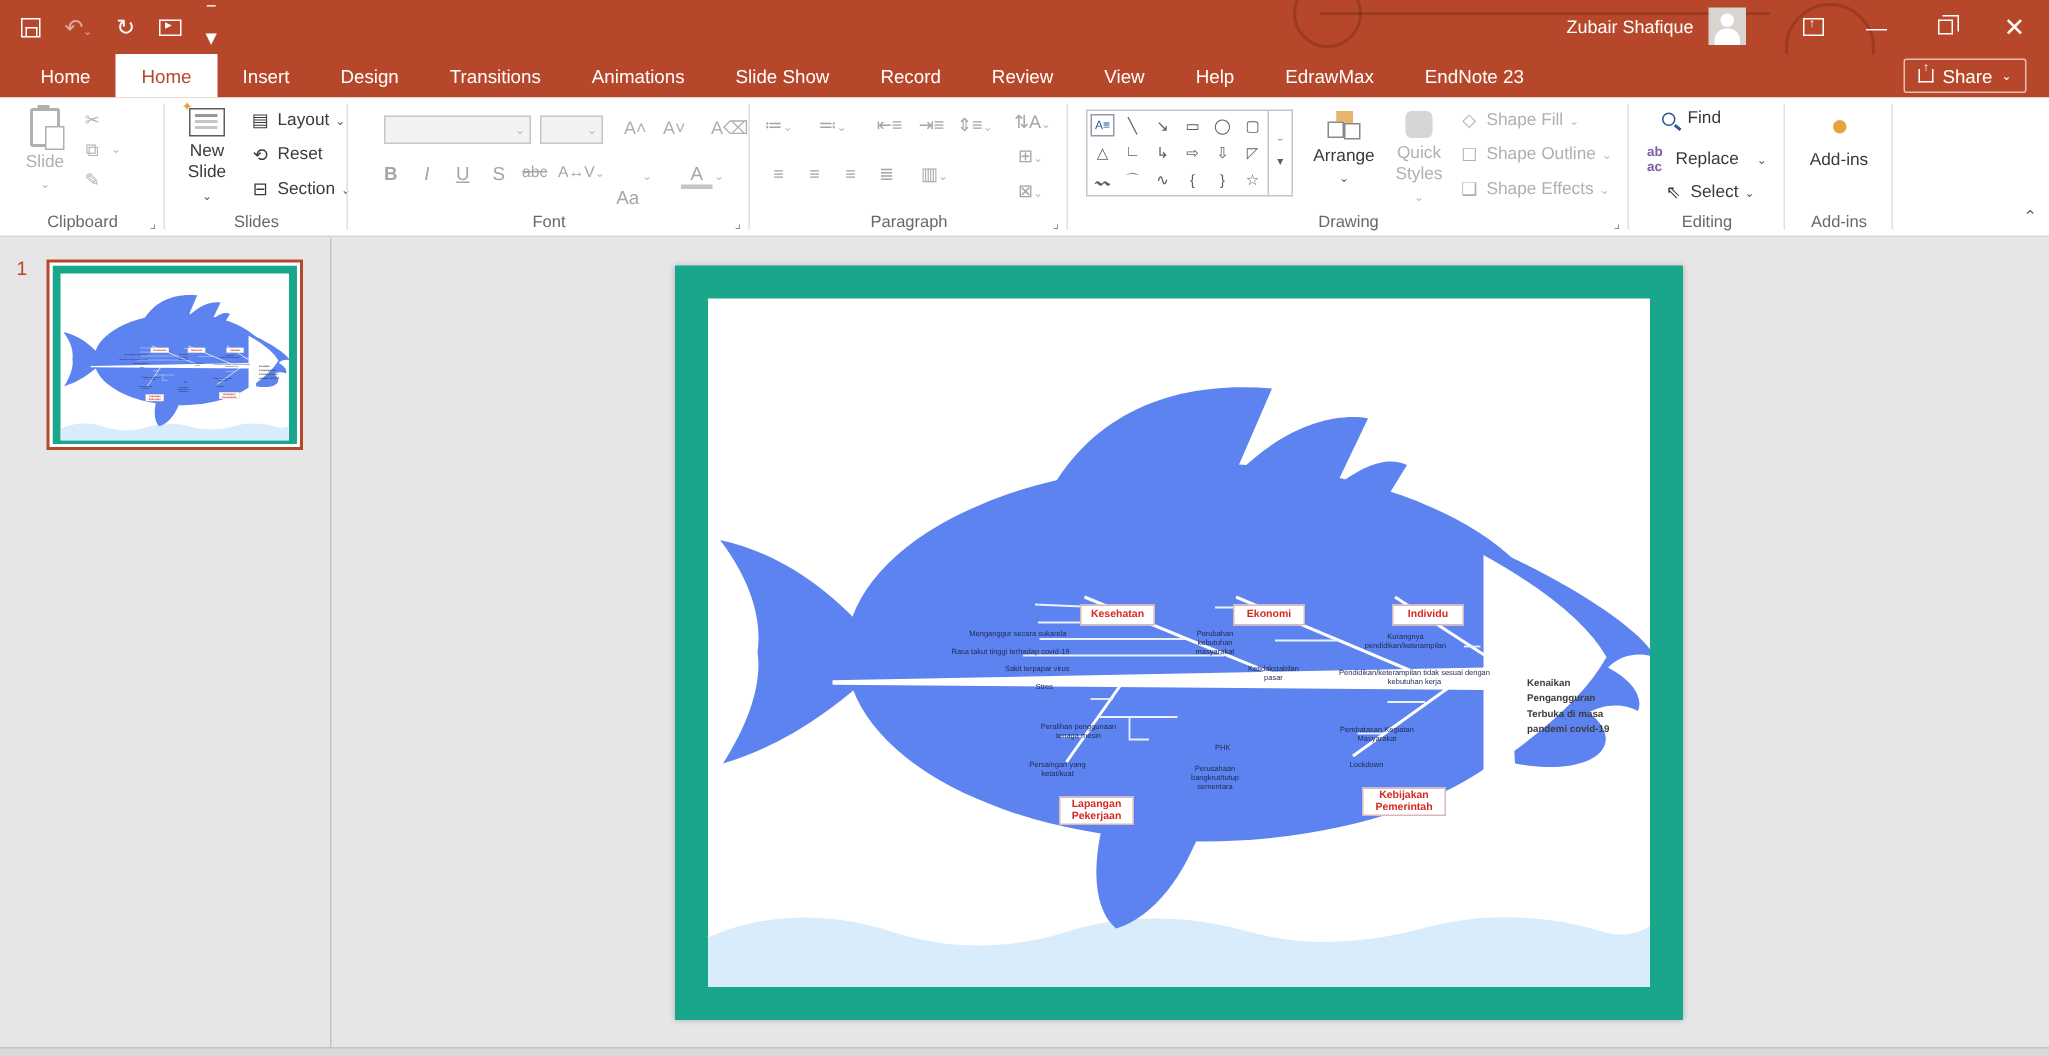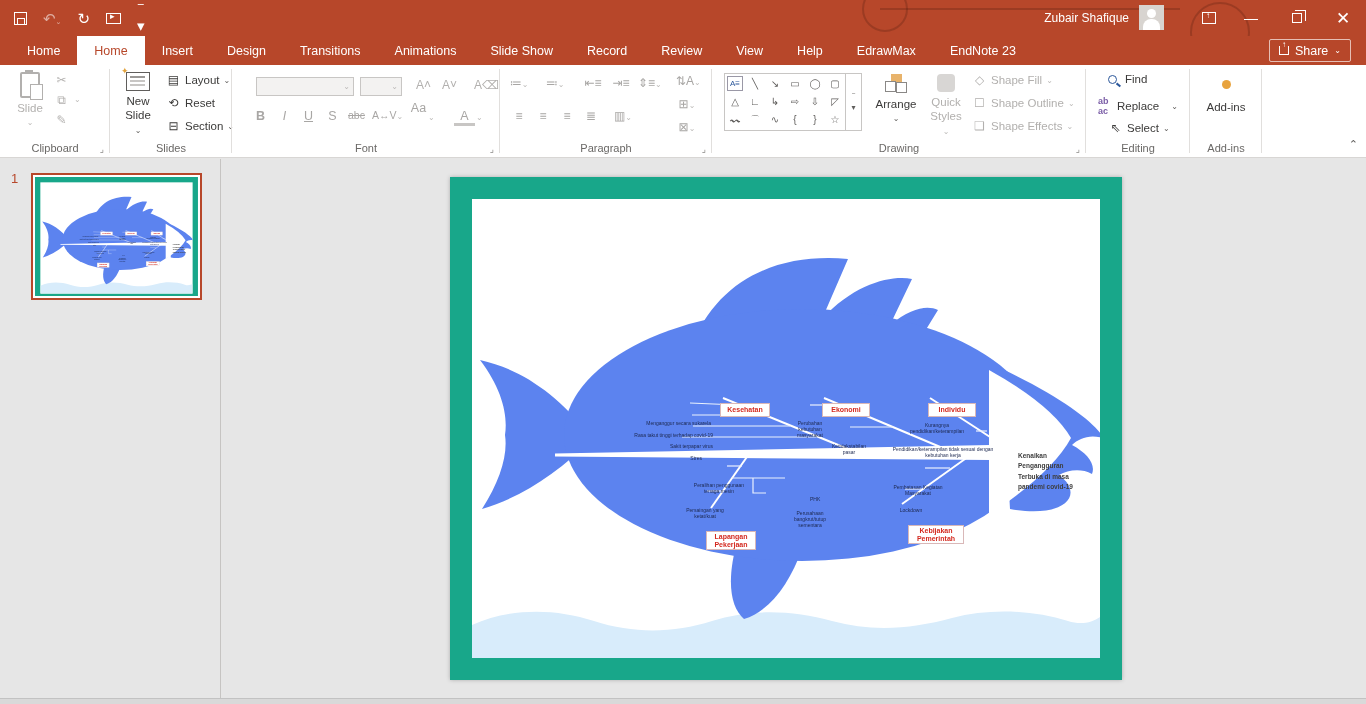--- a/index.html
+++ b/index.html
@@ -199,21 +199,21 @@
         </div>
       <span class="abs fontbtn" style="left:180px; top:13px;">A˄</span>
       <span class="abs fontbtn" style="left:206px; top:13px;">A˅</span>
       <span class="abs fontbtn" style="left:238px; top:13px;">A⌫</span>
       <span class="abs fmt" style="left:18px; top:44px; font-weight:bold;">B</span>
       <span class="abs fmt" style="left:42px; top:44px; font-style:italic;">I</span>
       <span class="abs fmt" style="left:66px; top:44px; text-decoration:underline;">U</span>
       <span class="abs fmt" style="left:90px; top:44px;">S</span>
       <span class="abs fmt" style="left:114px; top:44px; text-decoration:line-through; font-size:10.5px;">abc</span>
       <span class="abs fmt" style="left:140px; top:44px; font-size:10.5px;">A↔V<span class="chv d">⌄</span></span>
-      <span class="abs fmt" style="left:176px; top:36px;">Aa</span>
+      <span class="abs fmt" style="left:176px; top:60px;">Aa</span>
       <span class="abs chv d" style="left:196px; top:48px;">⌄</span>
       <span class="abs fmt" style="left:222px; top:44px; border-bottom:3px solid #c8c6c4;">A</span>
       <span class="abs chv d" style="left:244px; top:48px;">⌄</span>
       <div class="glabel">Font</div>
       <span class="launcher">⌟</span>
       <div class="gsep"></div>
     </div>
 
     <div class="rgroup" style="left:500px; width:212px;">
       <span class="abs parline" style="left:8px; top:11px;">≔<span class="chv d">⌄</span></span>

